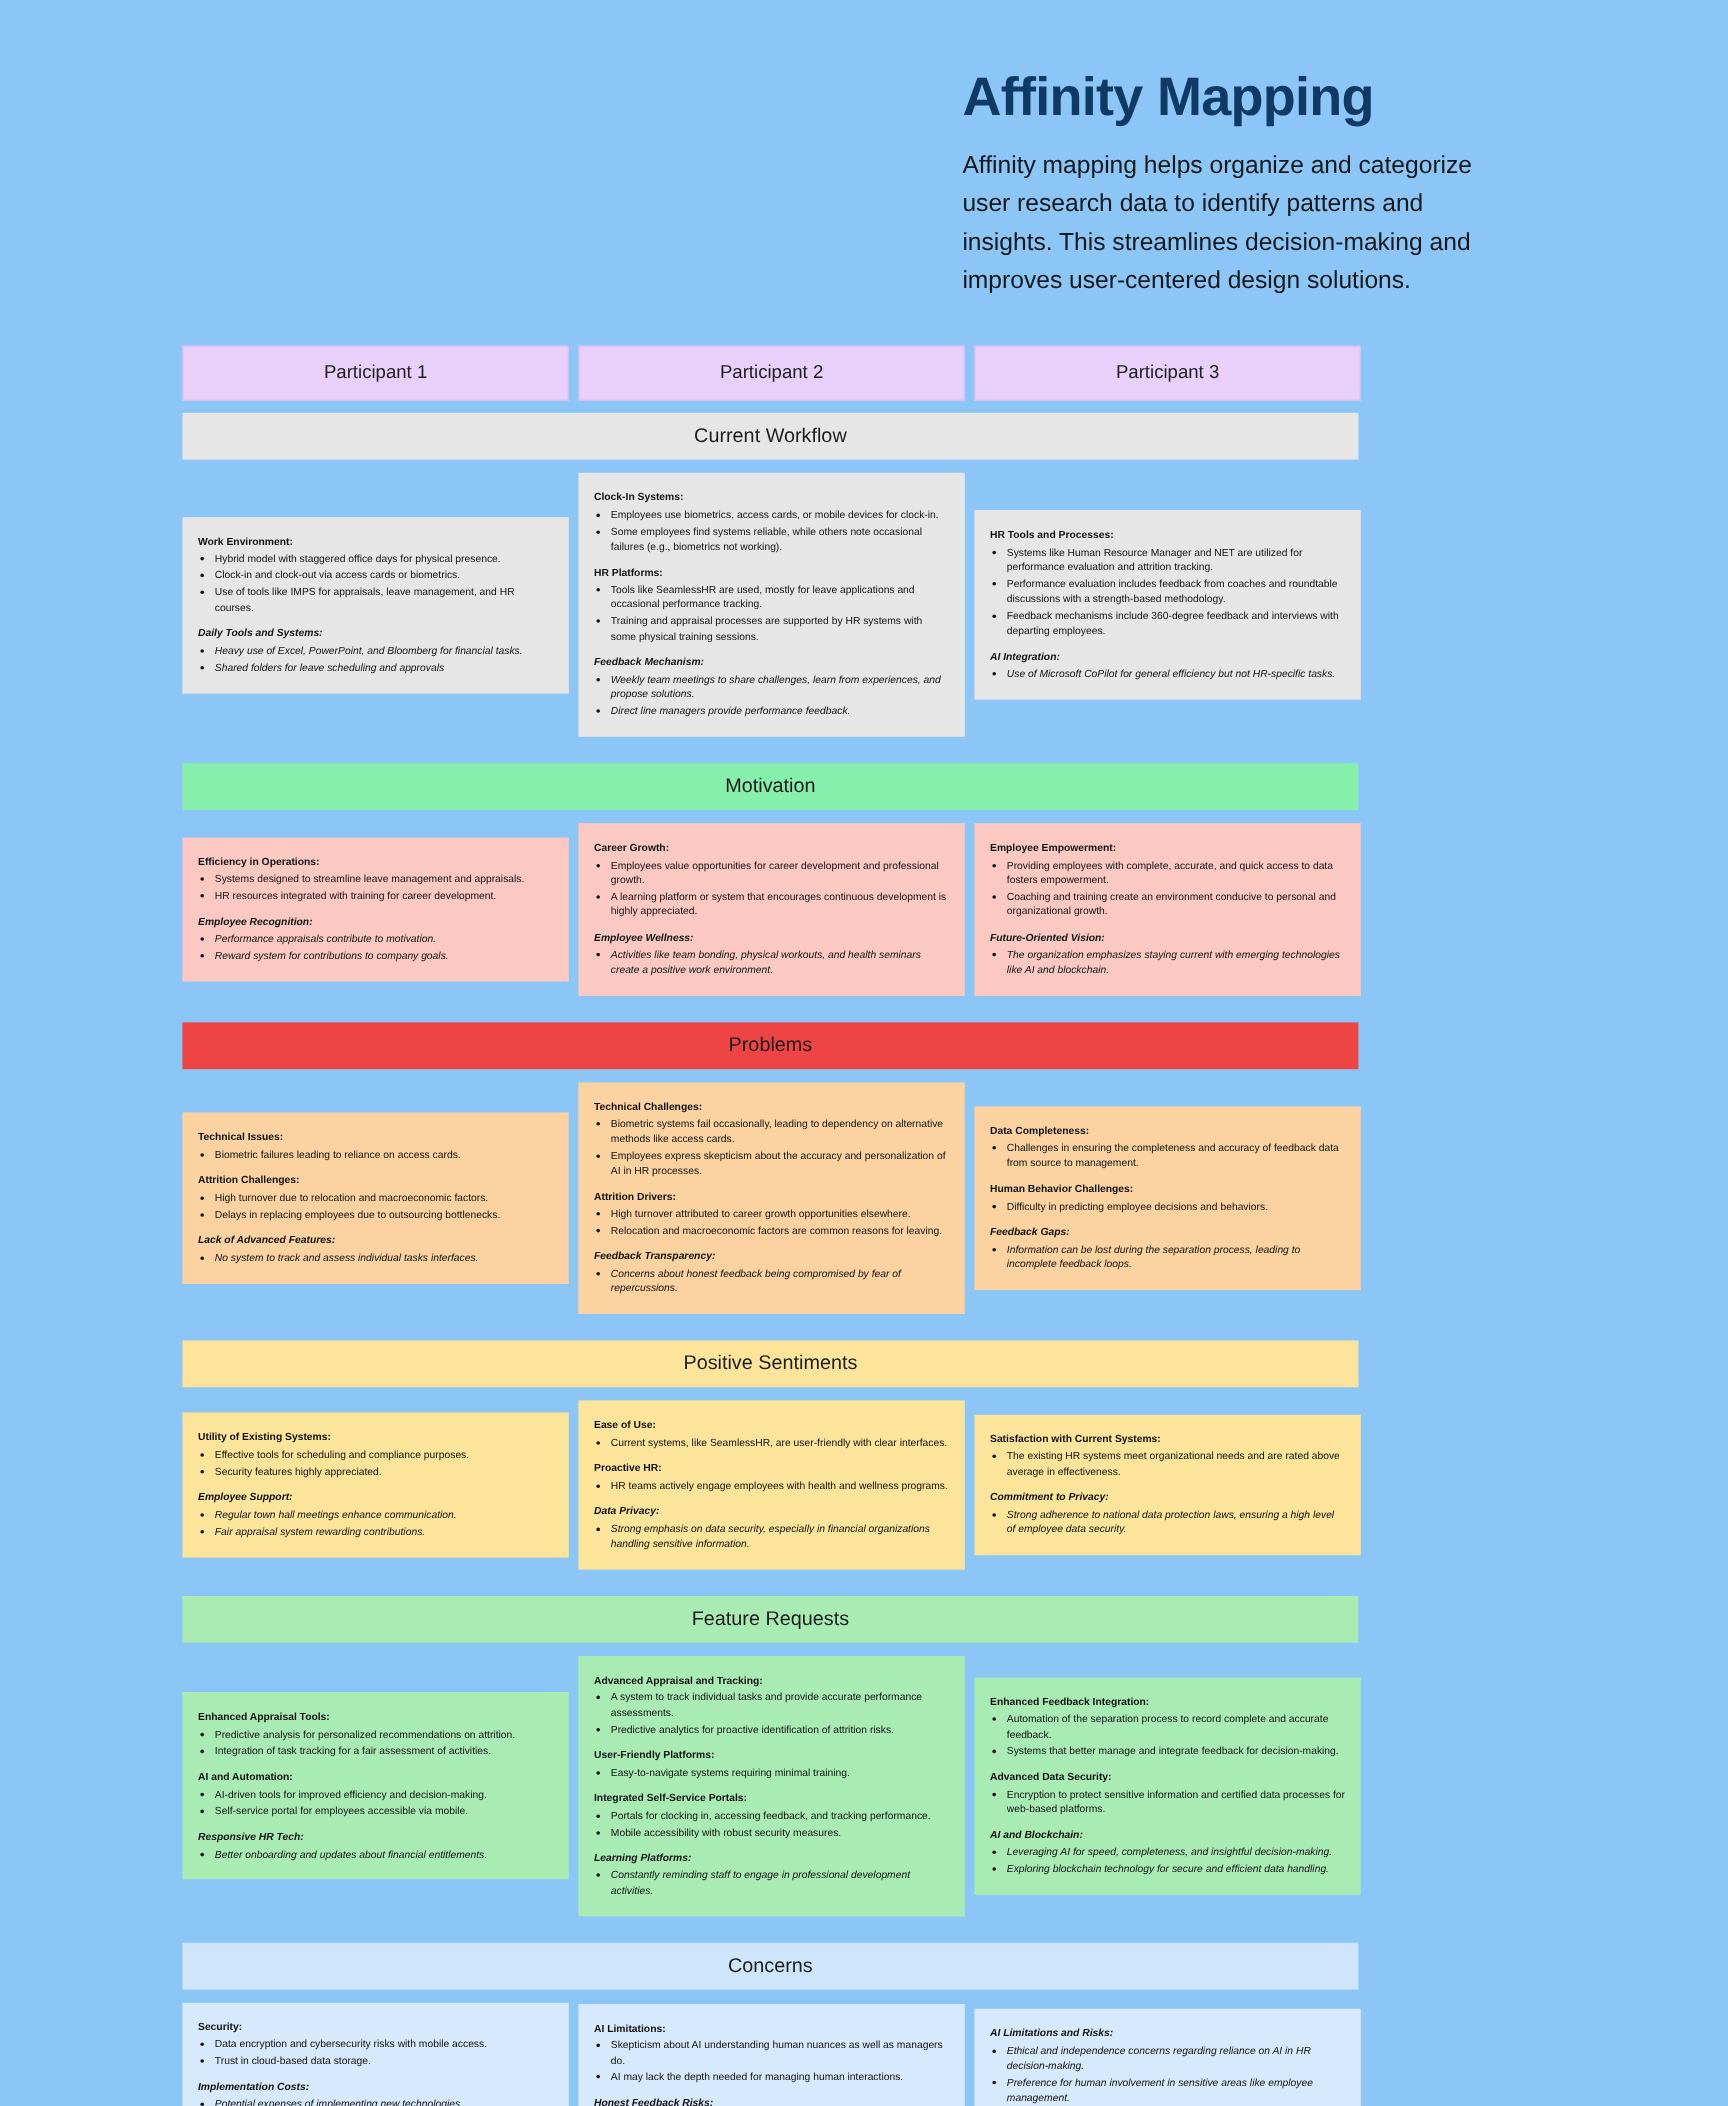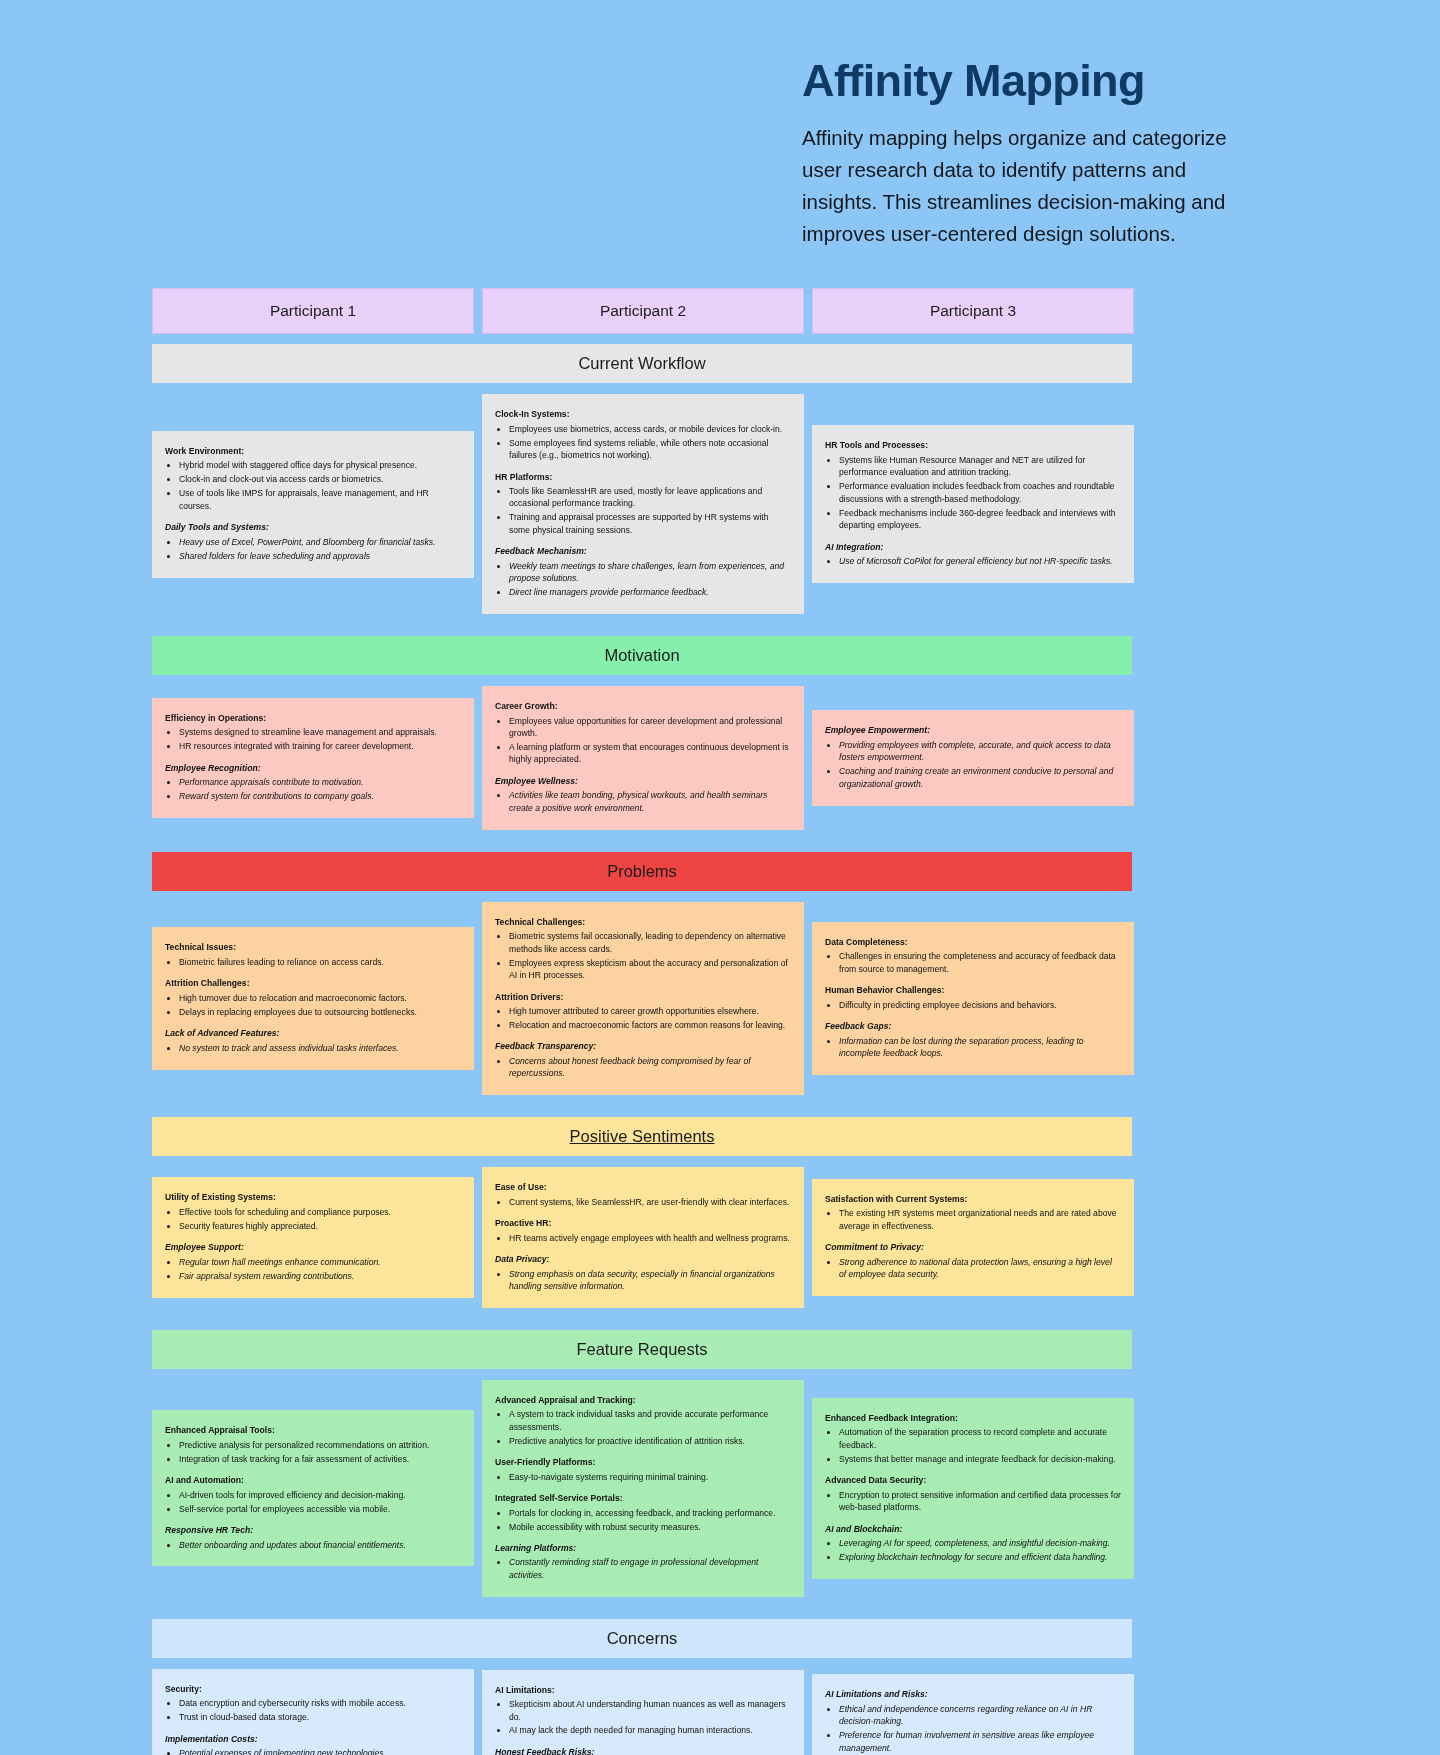--- a/index.html
+++ b/index.html
@@ -80,21 +80,21 @@
   
   .theme-workflow .cat-banner { background: #e6e6e6; }
   .theme-workflow .card { background: #e6e6e6; }
 
   .theme-motivation .cat-banner { background: #86efac; }
   .theme-motivation .card { background: #fcc9c2; }
 
   .theme-problems .cat-banner { background: #ef4444; }
   .theme-problems .card { background: #fbd2a0; }
 
-  .theme-positive .cat-banner { background: #fce49b; text-decoration: underline; }
+  .theme-positive .cat-banner { background: #fce49b; }
   .theme-positive .card { background: #fce49b; }
 
   .theme-features .cat-banner { background: #a8ecb4; }
   .theme-features .card { background: #a8ecb4; }
 
   .theme-concerns .cat-banner { background: #cfe5fb; }
   .theme-concerns .card { background: #d7e9fc; }
 
   .cards-row { display: flex; gap: 8px; align-items: center; }
 </style>
@@ -223,20 +223,26 @@
             </div>
             <div class="col">
               <div class="card">
                 <div class="grp">
                   <div class="grp-title">Employee Empowerment:</div>
                   <ul>
                     <li>Providing employees with complete, accurate, and quick access to data fosters empowerment.</li>
                     <li>Coaching and training create an environment conducive to personal and organizational growth.</li>
                   </ul>
                 </div>
+                <div class="grp">
+                  <div class="grp-title">Future-Oriented Vision:</div>
+                  <ul>
+                    <li>The organization emphasizes staying current with emerging technologies like AI and blockchain.</li>
+                  </ul>
+                </div>
               </div>
             </div>
           </div>
         </div>
         <div class="section theme-problems">
           <div class="cat-banner">Problems</div>
           <div class="cards-row">
             <div class="col">
               <div class="card">
                 <div class="grp">

